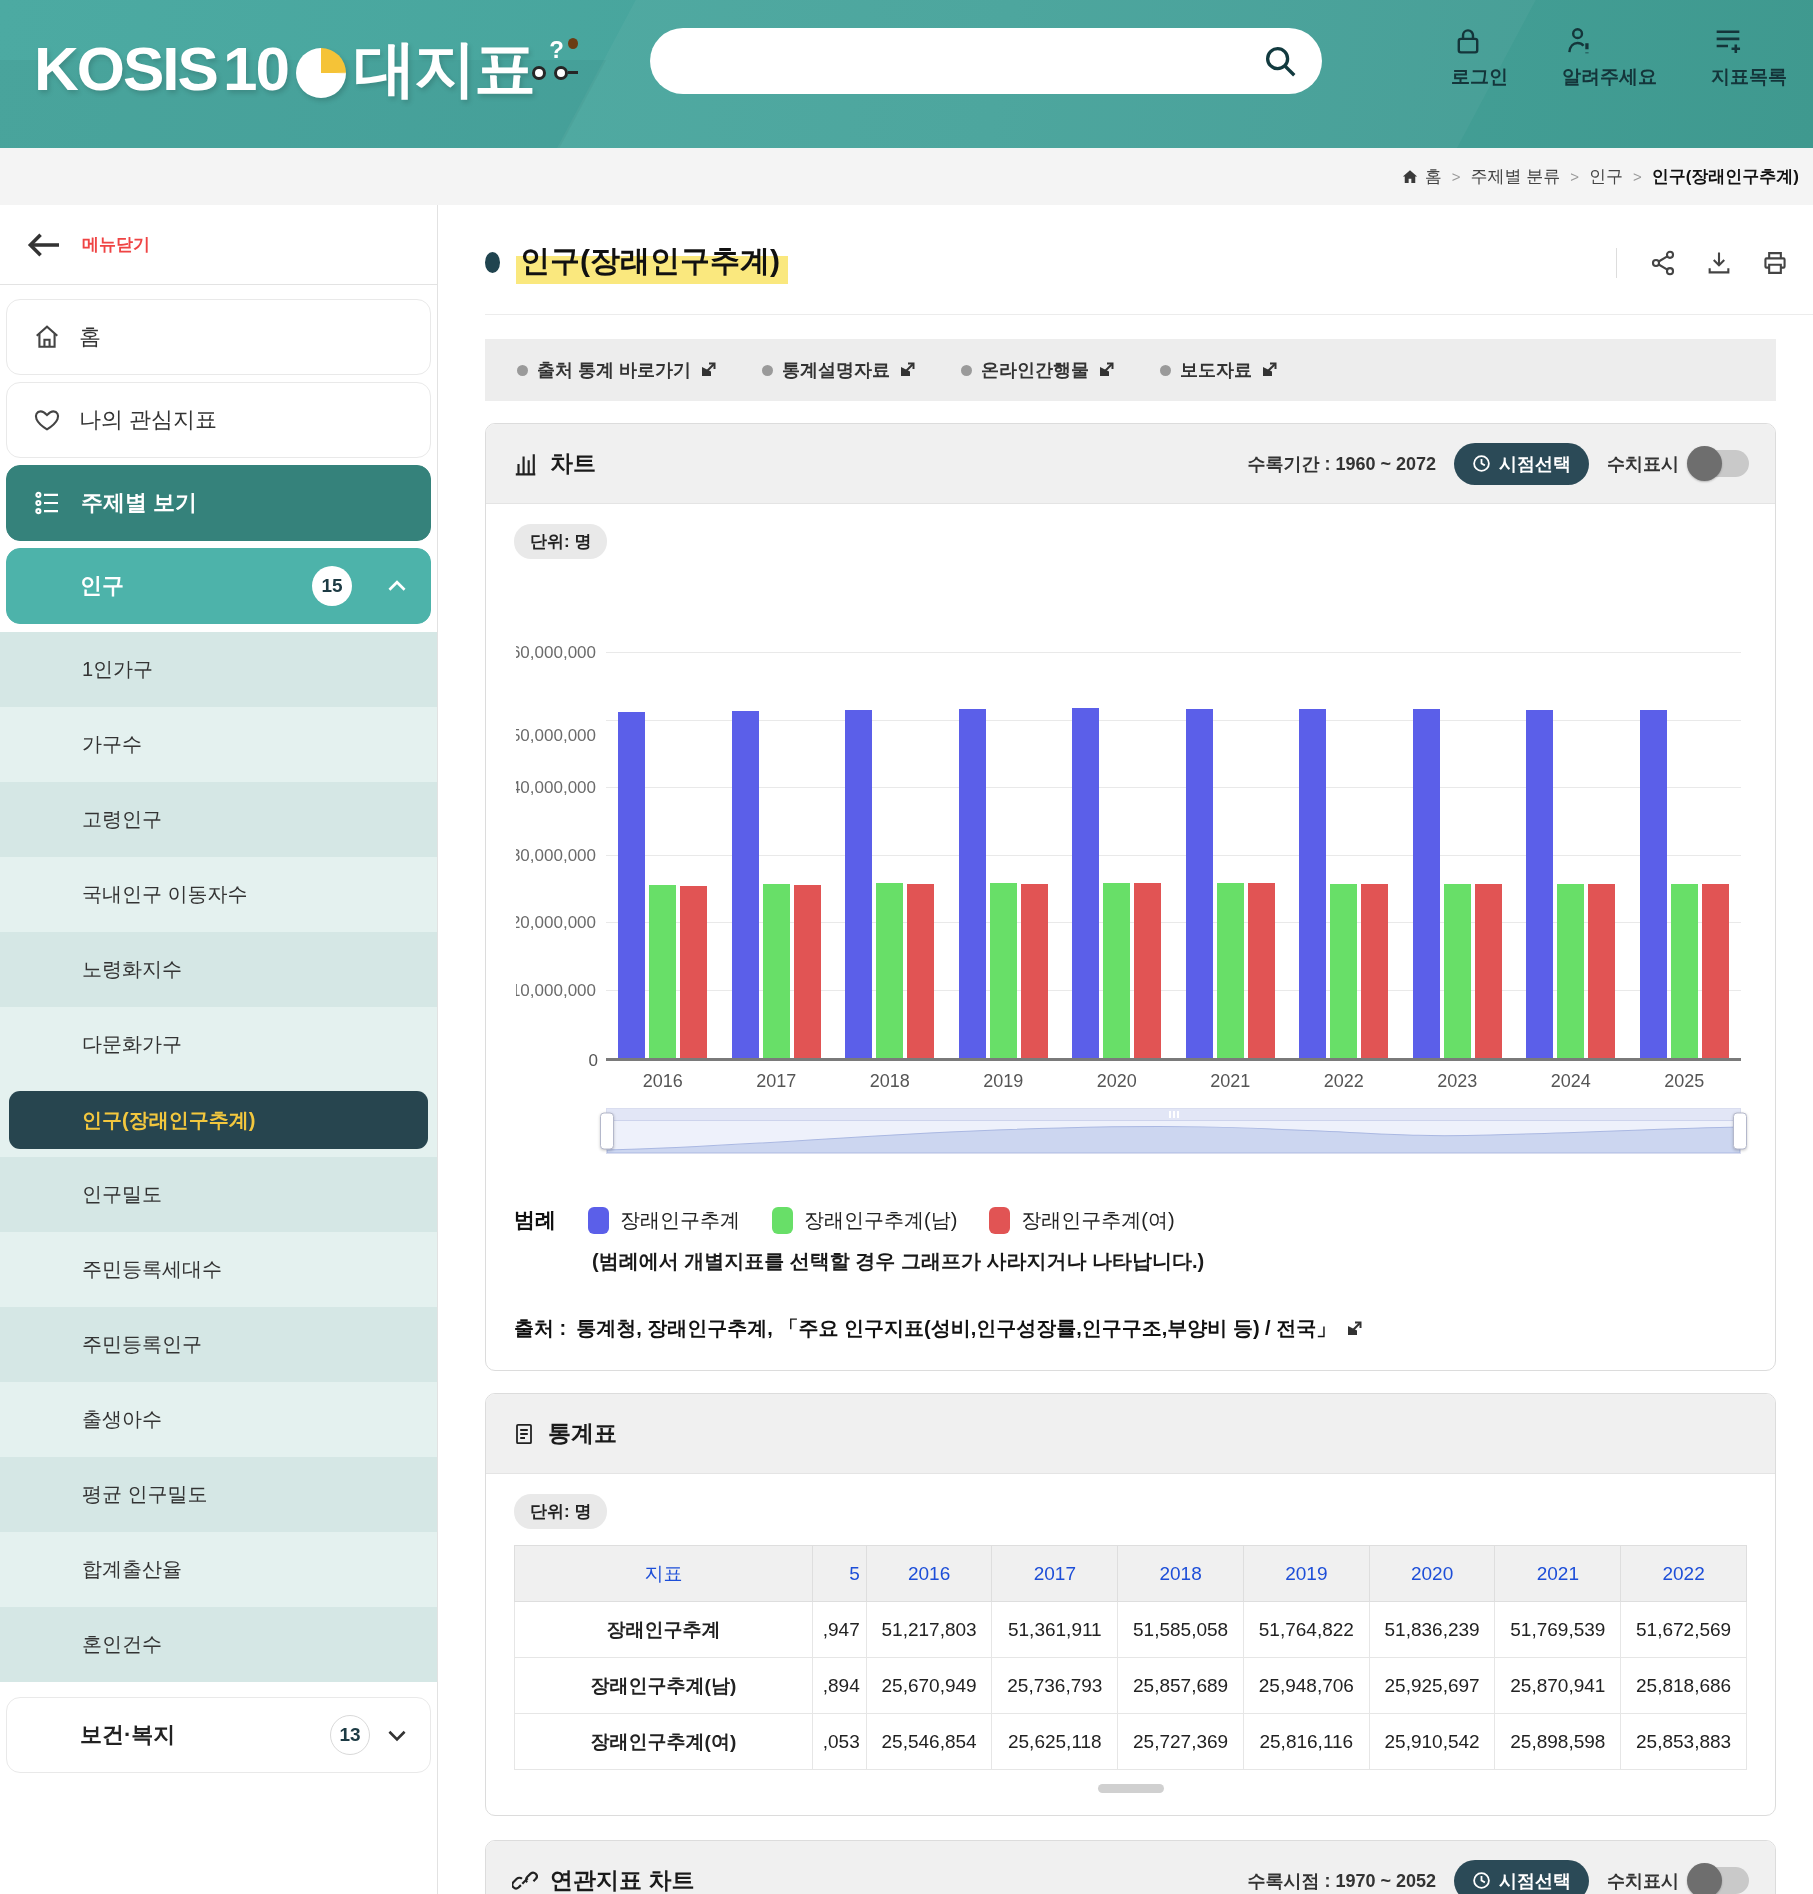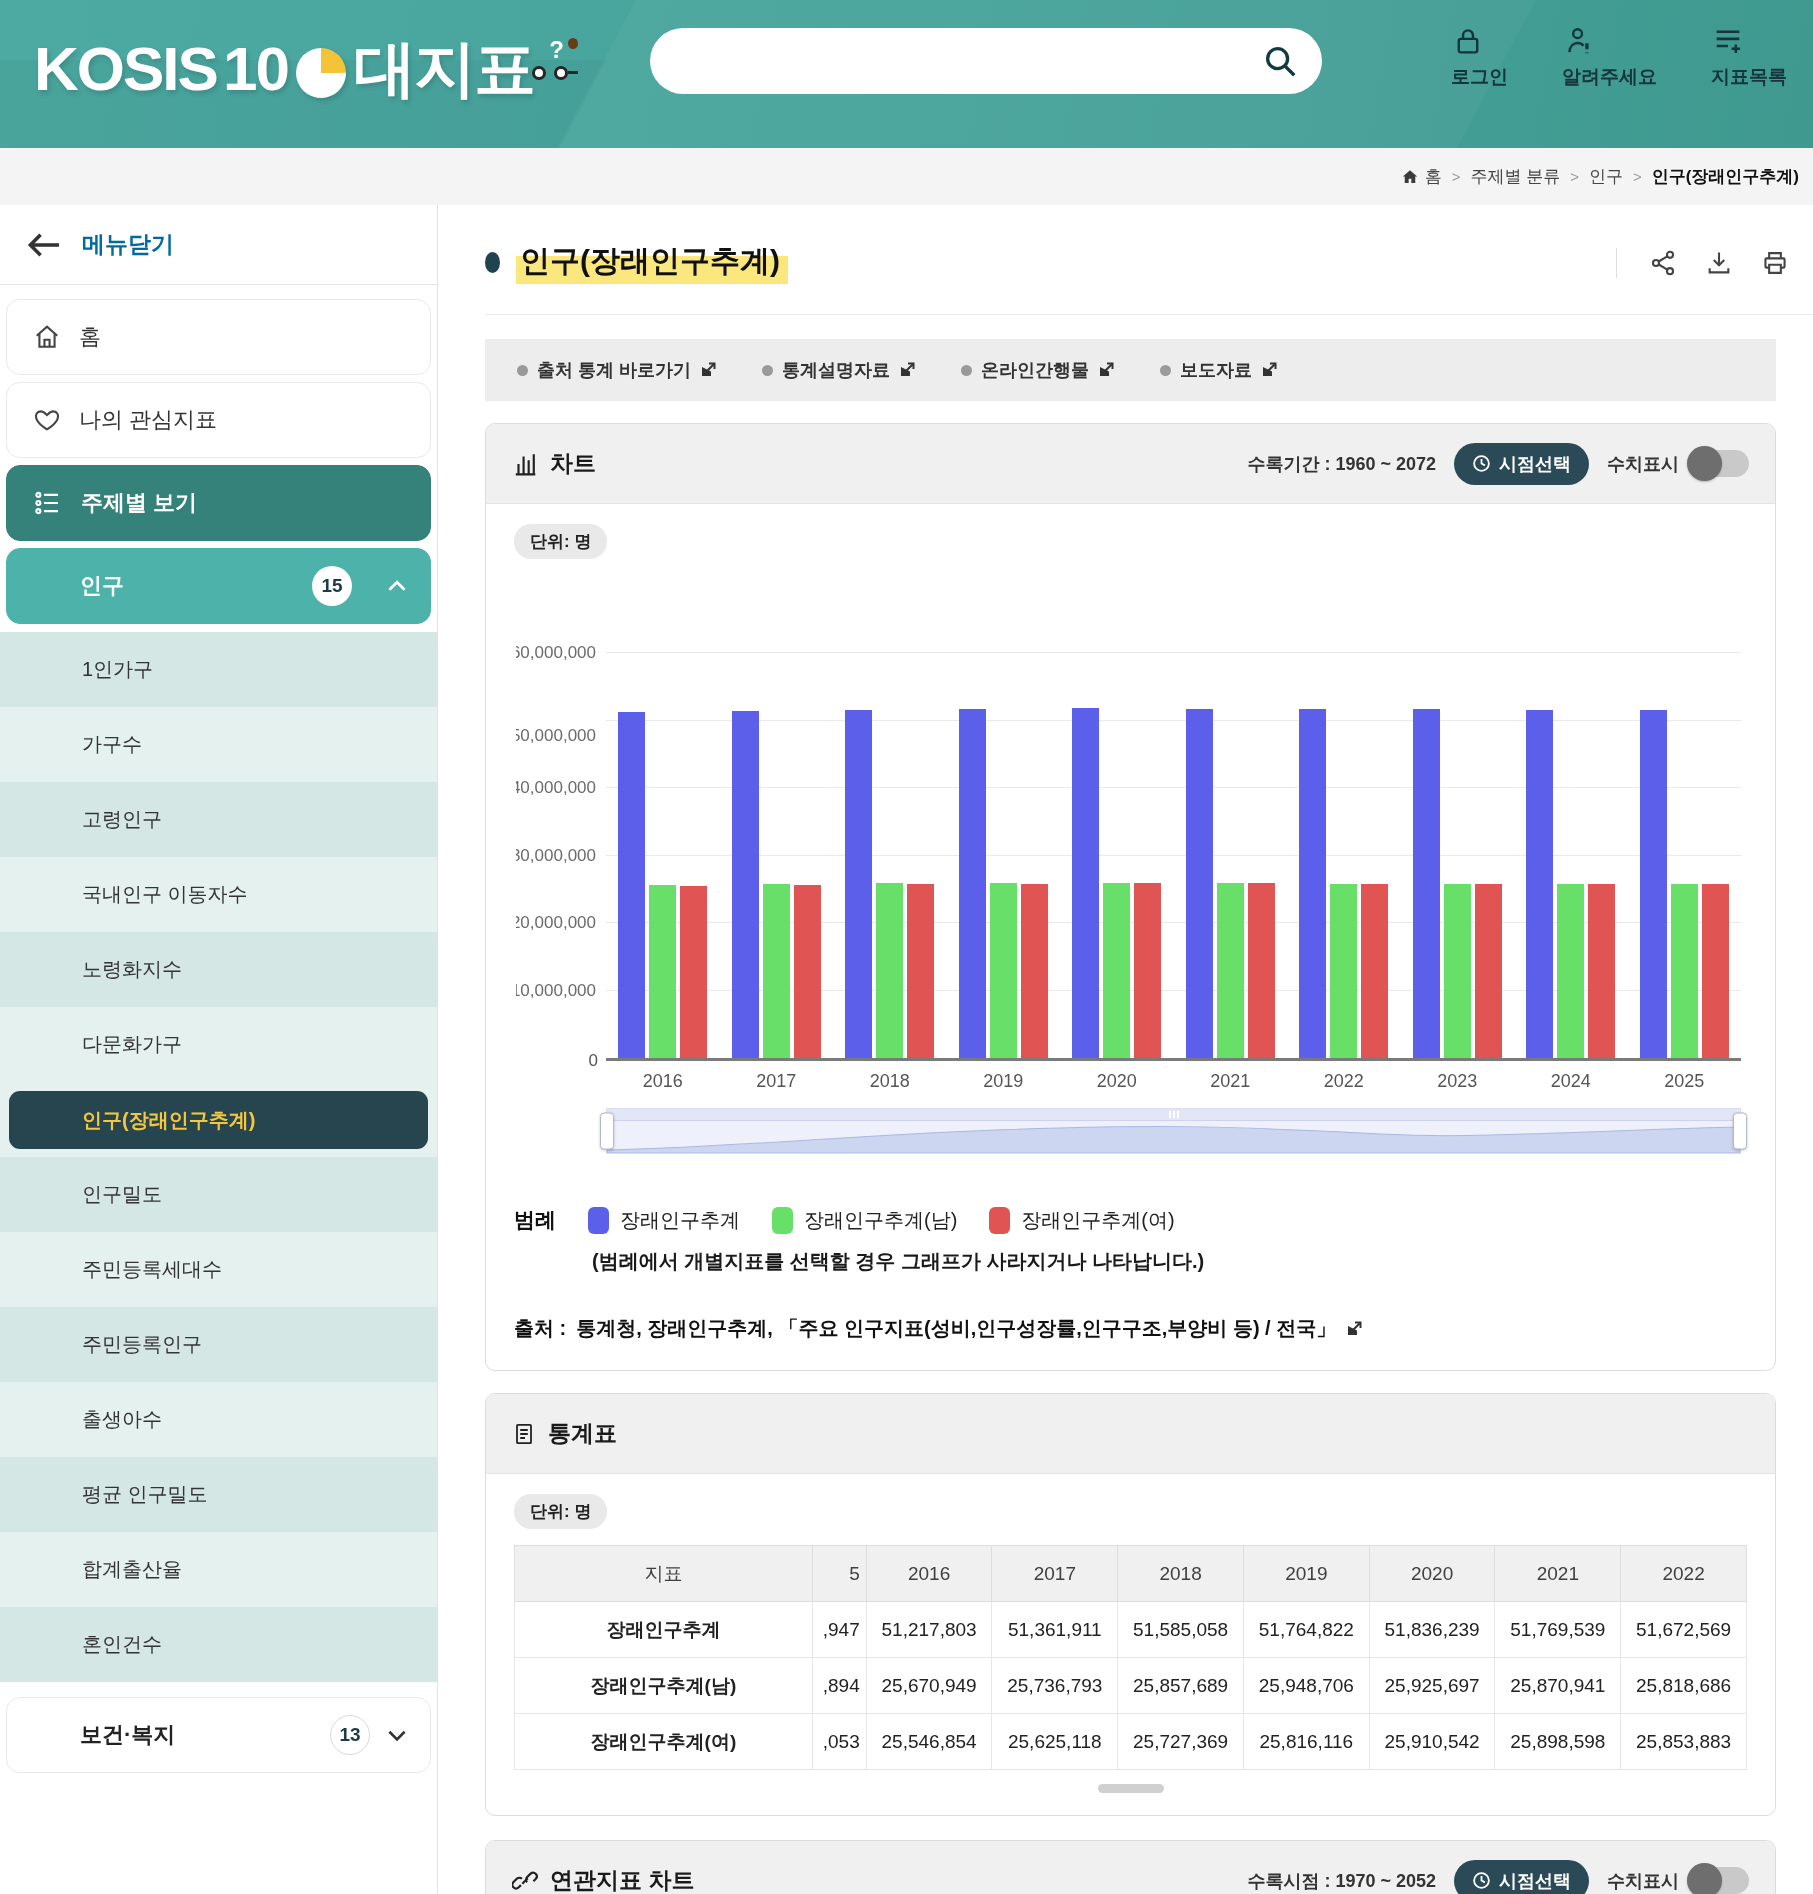--- a/index.html
+++ b/index.html
@@ -35,21 +35,21 @@
   .bc-item.current span { font-weight:bold; color:#111; }
   .bc-sep { color:#999; font-size:15px; }
 
   
   .content { display:flex; align-items:stretch; min-height:1689px; }
   .sidebar { flex:0 0 437px; padding:0 0 20px 0; }
   .main { flex:1; border-left:1px solid #e2e2e2; padding-left:47px; }
 
   
   .menu-close { height:80px; display:flex; align-items:center; gap:20px; padding-left:26px; border-bottom:1px solid #e3e3e3; cursor:pointer; }
-  .menu-close .label { font-size:23px; font-weight:bold; color:#0369a1; }
+  .menu-close .label { font-size:17px; font-weight:bold; color:#ef4444; }
   .side-cards { display:flex; flex-direction:column; gap:7px; margin-top:14px; }
   .side-card { height:76px; margin:0 6px; border:1px solid #e9e9e9; border-radius:14px; background:#fff; display:flex; align-items:center; gap:18px; padding:0 20px 0 26px; cursor:pointer; }
   .side-card .label { font-size:22px; color:#333; }
   .side-card.topic { background:#35827b; border-color:#35827b; }
   .side-card.topic .label { color:#fff; font-weight:bold; }
   .side-card.category { background:#4db3aa; border-color:#4db3aa; padding-left:73px; }
   .side-card.category .label { color:#fff; font-weight:bold; }
   .count-badge { margin-left:auto; width:40px; height:40px; border-radius:50%; background:#fff; color:#1d3b44; font-size:19px; font-weight:bold; display:flex; align-items:center; justify-content:center; }
   .side-card.category .chev { margin-left:14px; }
   .sub-list { margin-top:8px; }
@@ -113,21 +113,21 @@
   .legend-title { font-size:21px; font-weight:bold; color:#111; }
   .legend-item { display:flex; align-items:center; gap:11px; cursor:pointer; }
   .legend-swatch { width:21px; height:27px; border-radius:6px; }
   .legend-item .label { font-size:20px; color:#222; }
   .legend-note { margin:14px 0 0 78px; font-size:20px; font-weight:bold; color:#1a1a1a; }
   .source-row { margin-top:40px; display:flex; align-items:center; gap:10px; font-size:20px; font-weight:bold; color:#111; }
 
   
   .stats-table { margin-top:16px; border-collapse:collapse; }
   .stats-table th, .stats-table td { border:1px solid #e6e6e6; height:56px; font-size:19px; text-align:center; color:#222; }
-  .stats-table th { background:#f0f0f0; border-color:#dedede; font-weight:normal; color:#404040; }
+  .stats-table th { background:#f0f0f0; border-color:#dedede; font-weight:normal; color:#1d4ed8; }
   .stats-table .col-label { width:300px; }
   .stats-table td.col-label { font-weight:bold; }
   .stats-table .col-clip { width:54px; text-align:right; padding-right:6px; overflow:hidden; white-space:nowrap; }
   .stats-table td:not(.col-label):not(.col-clip), .stats-table th:not(.col-label):not(.col-clip) { width:126px; }
   .table-scroll-pill { margin:14px auto 0 auto; width:66px; height:9px; border-radius:5px; background:#d0d0d0; cursor:pointer; }
 
   
   .related-card { margin-top:24px; }
   svg { display:block; }
 </style>

